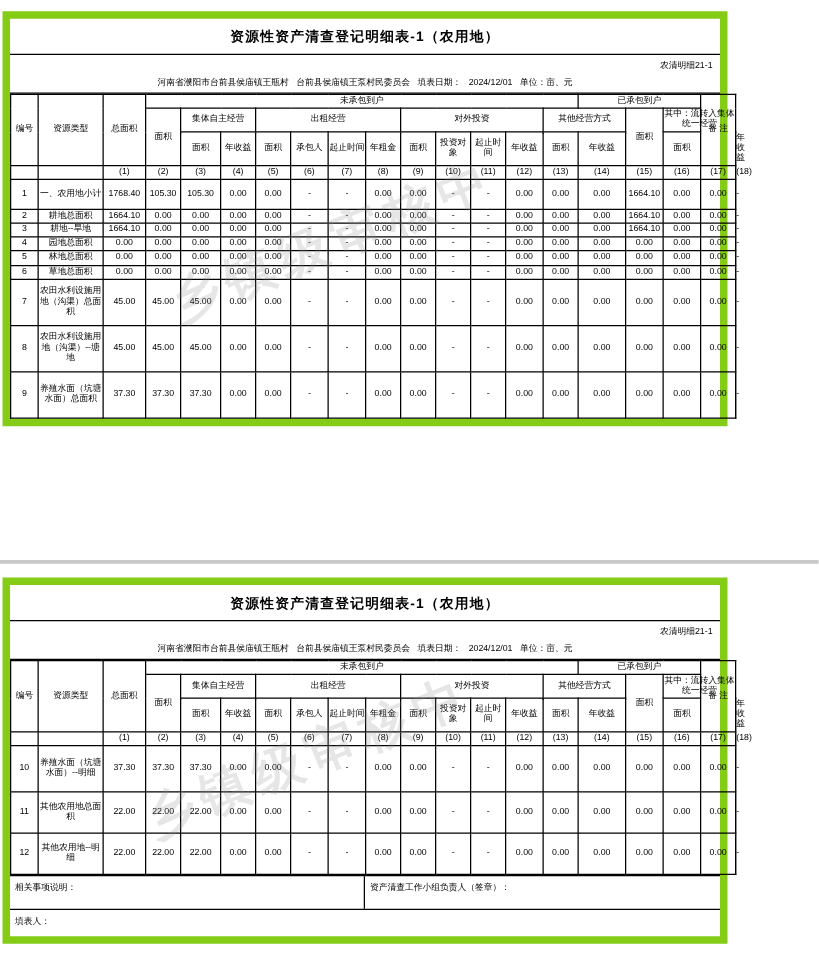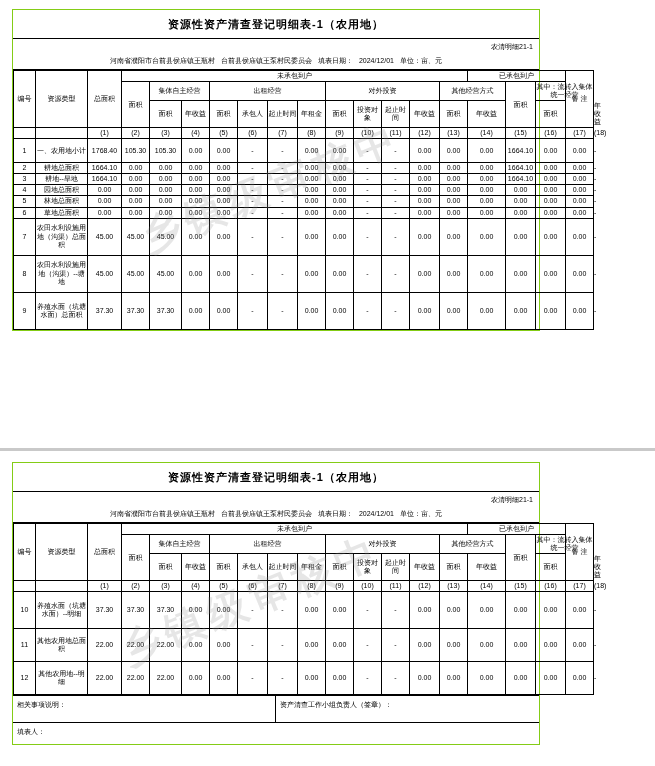--- a/index.html
+++ b/index.html
@@ -1,18 +1,18 @@
 <!DOCTYPE html>
 <html><head>
 <meta charset="utf-8">
 <style>
   html,body{margin:0;padding:0;background:#ffffff;}
   body{width:655px;height:766px;font-family:"Liberation Sans","DejaVu Sans",sans-serif;color:#000;}
   .page{position:relative;width:655px;height:766px;overflow:hidden;}
-  .sheet{position:absolute;left:12px;width:528px;border:1px solid #84cc16;box-sizing:border-box;background:#fff;}
+  .sheet{position:absolute;left:2px;width:580px;border:6px solid #84cc16;box-sizing:border-box;background:#fff;}
   .sheet-1{top:9px;}
   .sheet-2{top:462px;}
   .title{text-align:center;font-size:11px;font-weight:bold;padding:7px 0 6px;border-bottom:1px solid #000;letter-spacing:1px;}
   .code-line{text-align:right;font-size:7px;padding:3px 6px 2px 0;}
   .meta-line{text-align:center;font-size:7px;padding:2px 0 3px 0;border-bottom:1px solid #000;}
   .meta-line span{margin:0 2px;}
   table.grid{border-collapse:collapse;width:100%;table-layout:fixed;}
   table.grid td,table.grid th{border:1px solid #000;font-size:7px;text-align:center;vertical-align:middle;padding:1px 0;line-height:1.15;font-weight:normal;}
   .hd{font-size:7px;}
   .rowno{font-size:7px;}

